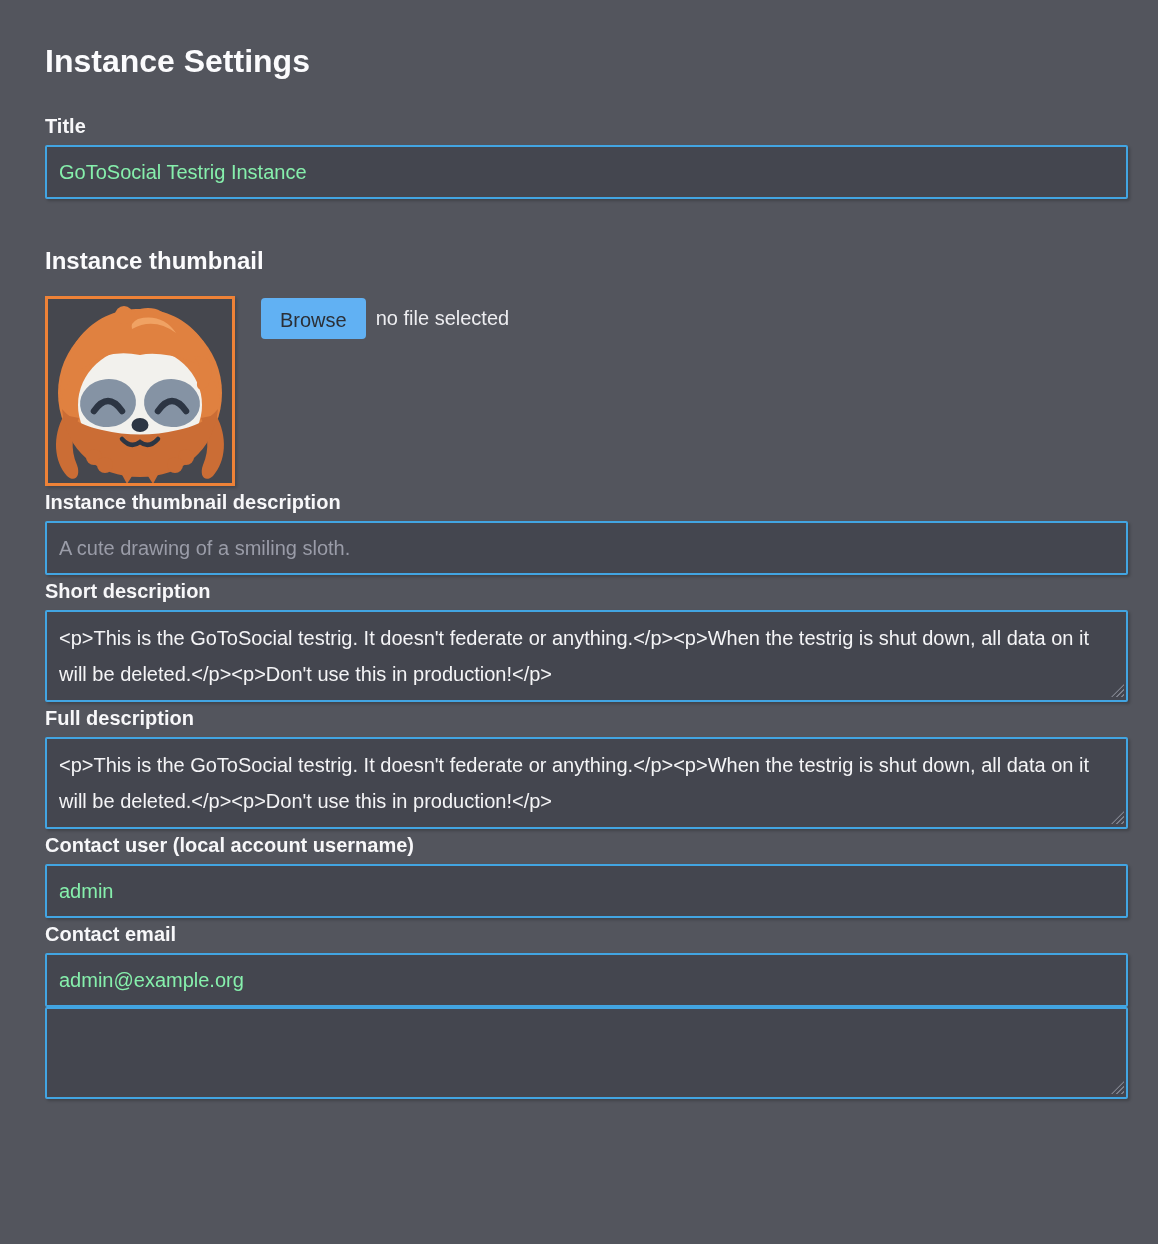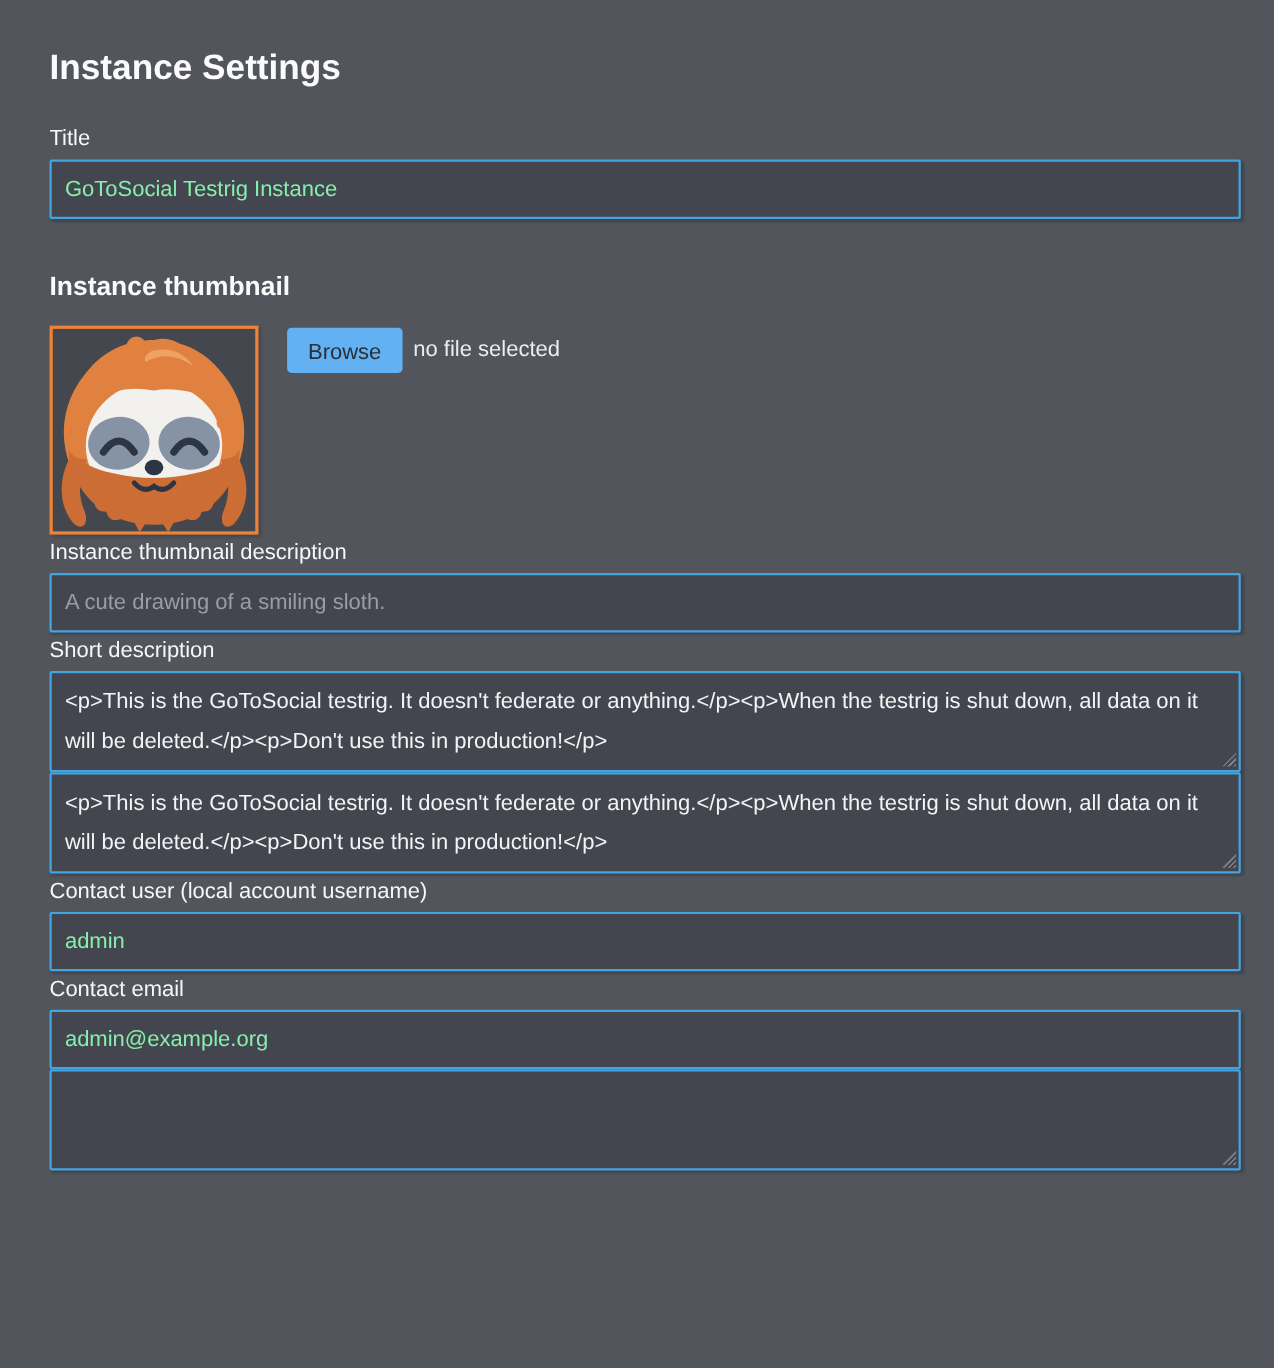--- a/index.html
+++ b/index.html
@@ -12,21 +12,21 @@
   .container{padding:42px 30px 0 45px;box-sizing:border-box;border-radius:14px;}
   h1{
     font-size:32px;line-height:38px;margin:0 0 34px 0;
     font-weight:700;color:#fbfbfd;
   }
   h2{
     font-size:24px;line-height:31px;margin:46px 0 20px 0;
     font-weight:700;color:#fbfbfd;
   }
   .field-label{
-    display:block;font-size:20px;line-height:25px;font-weight:400;
+    display:block;font-size:20px;line-height:25px;font-weight:700;
     color:#f7f7f9;margin:4px 0 6px 0;
   }
   .field-label.first{margin-top:0;}
   .text-input{
     display:block;width:100%;box-sizing:border-box;height:54px;
     background:#44464f;border:2px solid #42a5e2;border-radius:2px;
     color:#86efac;font-size:20px;line-height:50px;padding:0 12px;
     font-family:"Liberation Sans","DejaVu Sans",sans-serif;
     box-shadow:2px 2px 3px rgba(0,0,0,0.22);
     outline:none;
@@ -127,20 +127,21 @@
 
   <label class="field-label">Instance thumbnail description</label>
   <input type="text" class="text-input" placeholder="A cute drawing of a smiling sloth." style="">
 
   <label class="field-label">Short description</label>
   <div class="textarea-wrap">
     <textarea class="text-area" style="">&lt;p&gt;This is the GoToSocial testrig. It doesn't federate or anything.&lt;/p&gt;&lt;p&gt;When the testrig is shut down, all data on it will be deleted.&lt;/p&gt;&lt;p&gt;Don't use this in production!&lt;/p&gt;</textarea>
     <div class="resize-grip"></div>
   </div>
 
+  <label class="field-label">Full description</label>
   <div class="textarea-wrap">
     <textarea class="text-area" style="">&lt;p&gt;This is the GoToSocial testrig. It doesn't federate or anything.&lt;/p&gt;&lt;p&gt;When the testrig is shut down, all data on it will be deleted.&lt;/p&gt;&lt;p&gt;Don't use this in production!&lt;/p&gt;</textarea>
     <div class="resize-grip"></div>
   </div>
 
   <label class="field-label">Contact user (local account username)</label>
   <input type="text" class="text-input" value="admin" style="">
 
   <label class="field-label">Contact email</label>
   <input type="text" class="text-input" value="admin@example.org" style="">

